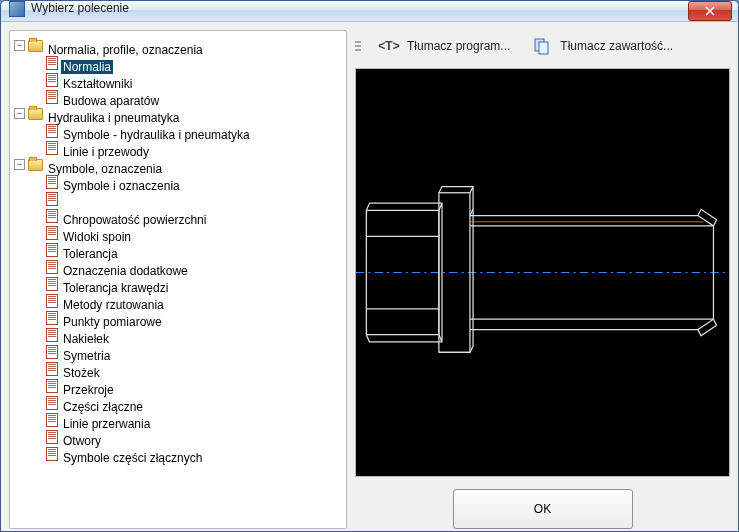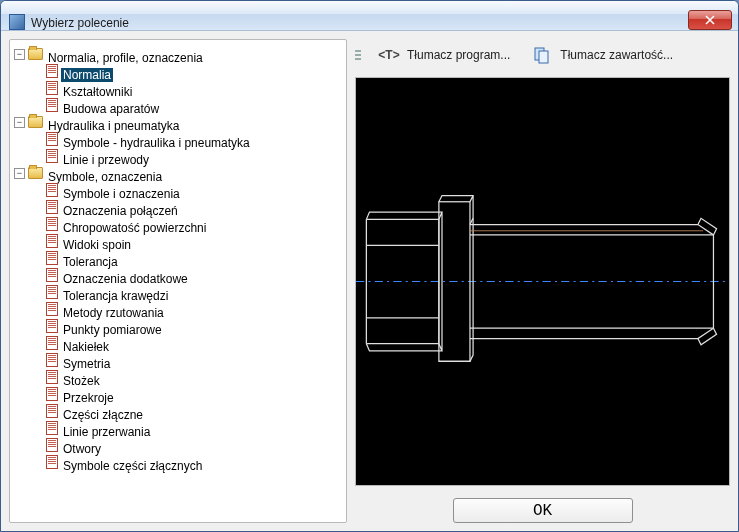--- a/index.html
+++ b/index.html
@@ -1,32 +1,32 @@
 <!DOCTYPE html>
 <html><head>
 <meta charset="utf-8">
 <style>
 * { box-sizing: border-box; margin: 0; padding: 0; }
 body { font-family: "Segoe UI", Tahoma, sans-serif; font-size: 12px; background: #6b8bb5; width: 739px; height: 532px; overflow: hidden; }
 .window { width: 739px; height: 532px; background: #fff; border: 1px solid #3a5b8c; border-radius: 6px 6px 0 0; overflow: hidden; display: flex; flex-direction: column; }
-.titlebar { height: 30px; background: linear-gradient(#f8fbff, #dce8f7 45%, #c6d9f0 46%, #d8e6f6); display: flex; align-items: flex-end; padding: 0 6px 0 8px; border-bottom: 1px solid #a9bfd6; }
+.titlebar { height: 30px; background: linear-gradient(#f8fbff, #dce8f7 45%, #c6d9f0 46%, #d8e6f6); display: flex; align-items: flex-start; padding: 0 6px 0 8px; border-bottom: 1px solid #a9bfd6; }
 .titlebar-icon { width: 16px; height: 16px; background: linear-gradient(135deg,#8ab5e0,#3a6aa8); border: 1px solid #2a5a98; margin-right: 6px; }
 .titlebar-text { flex: 1; color: #1a1a1a; font-size: 12px; }
 .close-btn { width: 44px; height: 20px; background: linear-gradient(#e9a09a,#d6655b 45%,#c8342a 46%,#d95045); border: 1px solid #8a2a20; border-radius: 3px; display: flex; align-items: center; justify-content: center; }
 .close-btn svg { width: 10px; height: 10px; }
 .content { flex: 1; display: flex; padding: 8px; gap: 8px; background: #f0f0f0; }
 .left-panel { width: 338px; background: #fff; border: 1px solid #b9b9b9; border-radius: 2px; overflow-y: auto; padding: 6px 4px; }
 .right-panel { flex: 1; display: flex; flex-direction: column; gap: 6px; }
 .toolbar { display: flex; align-items: center; gap: 14px; padding: 4px 0; }
 .tool-btn { display: flex; align-items: center; gap: 8px; cursor: default; padding: 2px 4px; }
 .tool-icon { width: 20px; height: 20px; display: flex; align-items: center; justify-content: center; }
 .tool-text { color: #222; }
 .preview { flex: 1; background: #000; border: 1px solid #b9b9b9; position: relative; }
 .ok-row { display: flex; justify-content: center; padding-top: 6px; }
-.ok-btn { width: 180px; height: 25px; background: linear-gradient(#fdfdfd,#ececec); border: 1px solid #8f8f8f; border-radius: 3px; font-size: 16px; font-family: Liberation Mono, monospace; }
+.ok-btn { width: 180px; height: 40px; background: linear-gradient(#fdfdfd,#ececec); border: 1px solid #8f8f8f; border-radius: 3px; font-size: 12px; }
 .tree ul { list-style: none; }
 .tree > ul { padding-left: 0; }
 .tree ul ul { padding-left: 18px; }
 .tree li { position: relative; }
 .node { display: flex; align-items: center; gap: 3px; height: 17px; white-space: nowrap; }
 .expander { width: 11px; height: 11px; border: 1px solid #919191; display: inline-flex; align-items: center; justify-content: center; font-size: 9px; line-height: 1; background: #fff; color: #333; cursor: default; }
 .expander-spacer { width: 11px; height: 11px; display: inline-block; }
 .folder-icon { width: 15px; height: 12px; background: linear-gradient(#fce9a5,#e7bd4a); border: 1px solid #c09030; border-radius: 1px; position: relative; }
 .folder-icon::before { content:""; position:absolute; top:-3px; left:0; width:6px; height:3px; background:#e7bd4a; border:1px solid #c09030; border-bottom:none; border-radius:1px 1px 0 0; }
 .doc-icon { width: 12px; height: 14px; border: 1px solid #b04030; background: #fff; display: inline-flex; flex-direction: column; gap:1px; padding:1px; }
@@ -153,21 +153,20 @@
               </li>
               <li>
                 <div class="node">
                   <span class="expander-spacer"></span>
                   <span class="doc-icon">
                     <i></i>
                     <i></i>
                     <i></i>
                     <i></i>
                   </span>
-                  <span class="label">Oznaczenia połączeń</span>
                 </div>
               </li>
               <li>
                 <div class="node">
                   <span class="expander-spacer"></span>
                   <span class="doc-icon">
                     <i></i>
                     <i></i>
                     <i></i>
                     <i></i>

